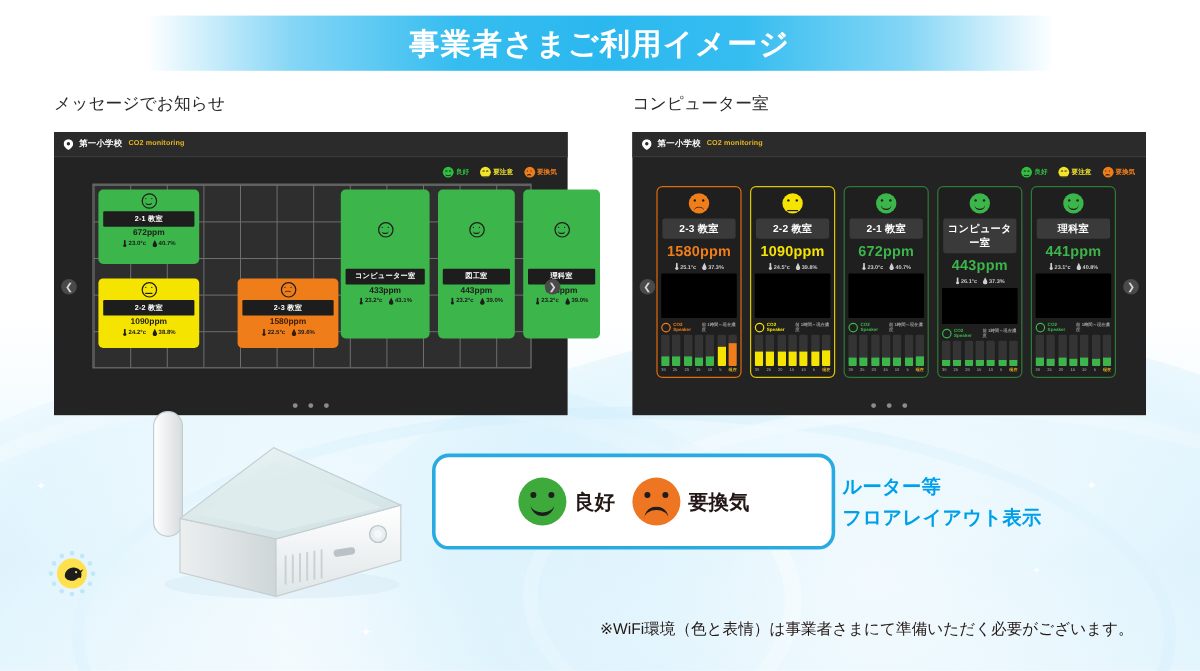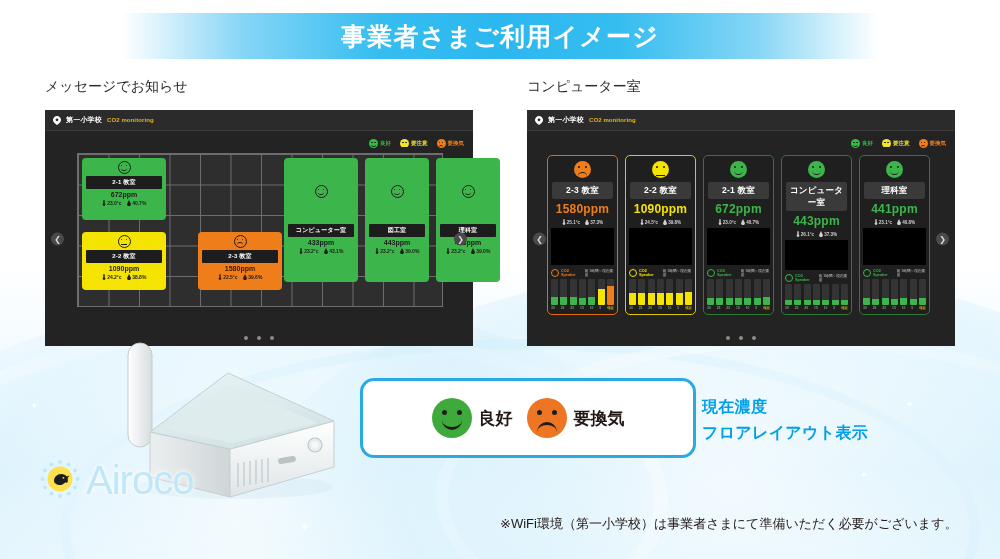--- a/index.html
+++ b/index.html
@@ -801,36 +801,35 @@
           <circle cx="7" cy="28.5" r="1.9"></circle>
         <circle cx="4.5" cy="20" r="1.9"></circle>
           <circle cx="7" cy="11.5" r="1.9"></circle>
           <circle cx="13.5" cy="5.3" r="1.9"></circle>
       </g>
       <circle cx="22" cy="20" r="12.5" fill="#ffe14d"></circle>
       <path d="M16 22c0-4 3.2-7 7.2-7 2.6 0 4.6 1.1 5.6 2.6l2.8-1.2-2 2.7c.2.6.3 1.3.3 2 0 1-.3 2-.8 2.8l-1.3-.6-3.8 2.4c-.6.2-1.2.3-1.9.3-3.4 0-6.1-2.1-6.1-4z" fill="#1d1d1d"></path>
       <circle cx="25.4" cy="18.8" r=".9" fill="#ffe14d"></circle>
     </svg>
   </span>
-  <span class="logo-text">Airoco</span>
 </div>
 
 <div class="facebox">
   <div class="fb-item">
     <span class="fb-face g">
         <span class="fb-mouth"></span>
       </span>
     <span class="fb-label">良好</span>
   </div>
   <div class="fb-item">
     <span class="fb-face o">
         <span class="fb-mouth"></span>
       </span>
     <span class="fb-label">要換気</span>
   </div>
 </div>
 
 <div class="msg">
-  <div>現在濃度</div>
+  <div>ルーター等</div>
   <div>フロアレイアウト表示</div>
 </div>
 
-<div class="note">※WiFi環境（第一小学校）は事業者さまにて準備いただく必要がございます。</div>
+<div class="note">※WiFi環境（色と表情）は事業者さまにて準備いただく必要がございます。</div>
 
 </body></html>

